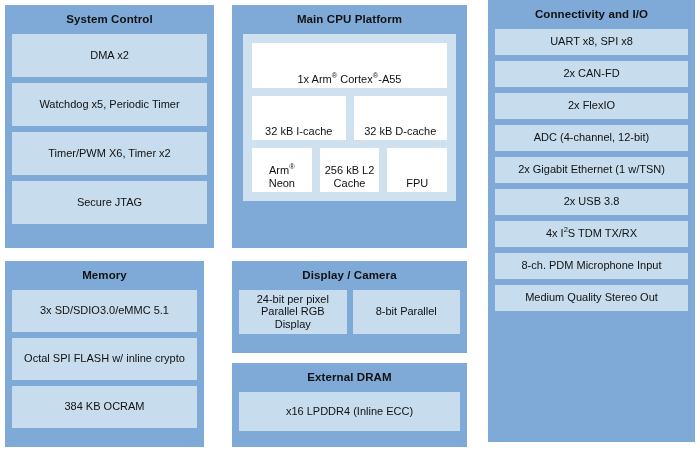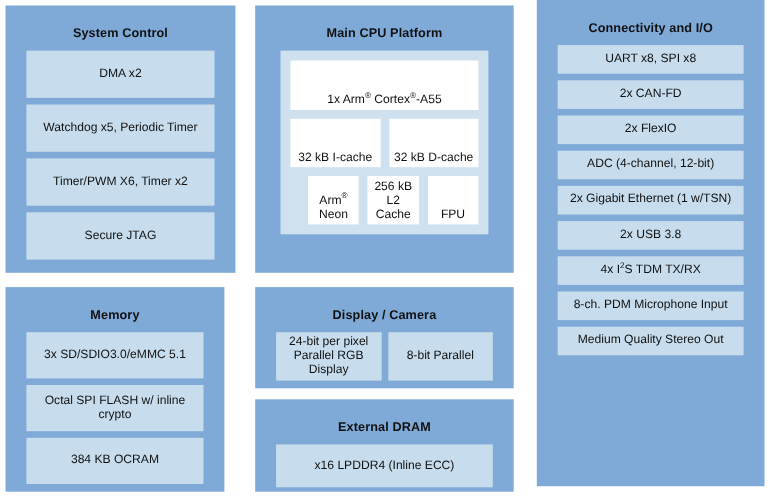--- a/index.html
+++ b/index.html
@@ -19,21 +19,21 @@
     width: 700px;
     height: 452px;
     background: #ffffff;
   }
 
   
   .block {
     position: absolute;
     background: #7FAAD8;
     box-sizing: border-box;
-    padding: 12px;
+    padding: 0;
   }
   .block-title {
     text-align: center;
     font-weight: bold;
     font-size: 11.5px;
     color: #111111;
     line-height: 1;
     padding-top: 9px;
     padding-bottom: 8px;
     letter-spacing: 0.1px;
@@ -72,21 +72,21 @@
     margin: 0 11px;
     background: #CFE0EF;
     padding: 9px;
     box-sizing: border-box;
   }
   .cpu-row {
     display: flex;
     gap: 8px;
     margin-bottom: 8px;
   }
-  .cpu-row:last-child { margin-bottom: 0; margin-left: 16px; }
+  .cpu-row:last-child { margin-bottom: 0; }
   .cpu-cell {
     background: #FFFFFF;
     color: #111111;
     font-size: 11px;
     text-align: center;
     display: flex;
     align-items: flex-end;
     justify-content: center;
     flex: 1;
     box-sizing: border-box;

